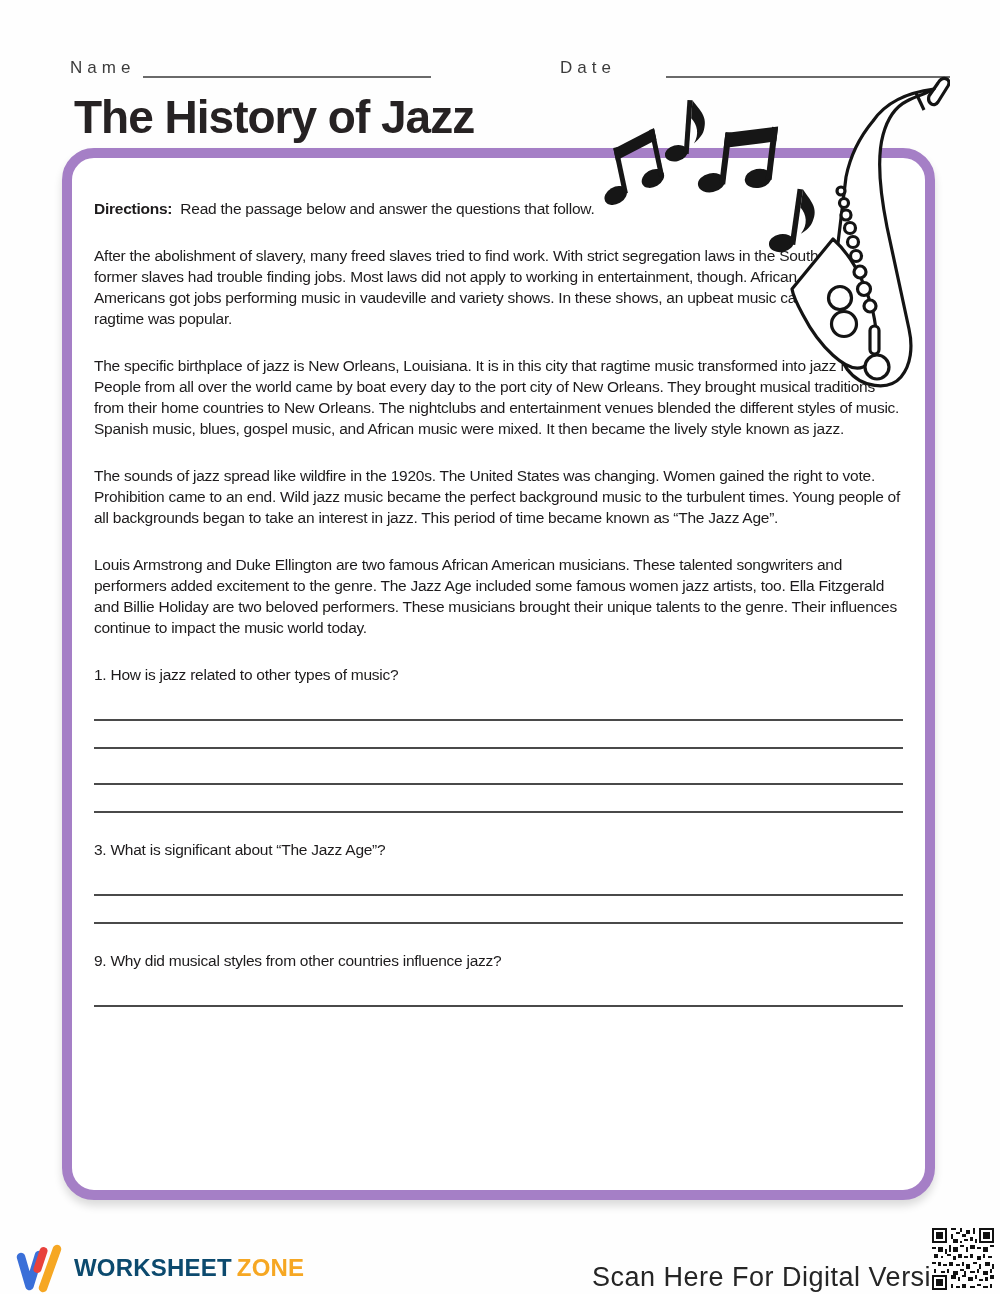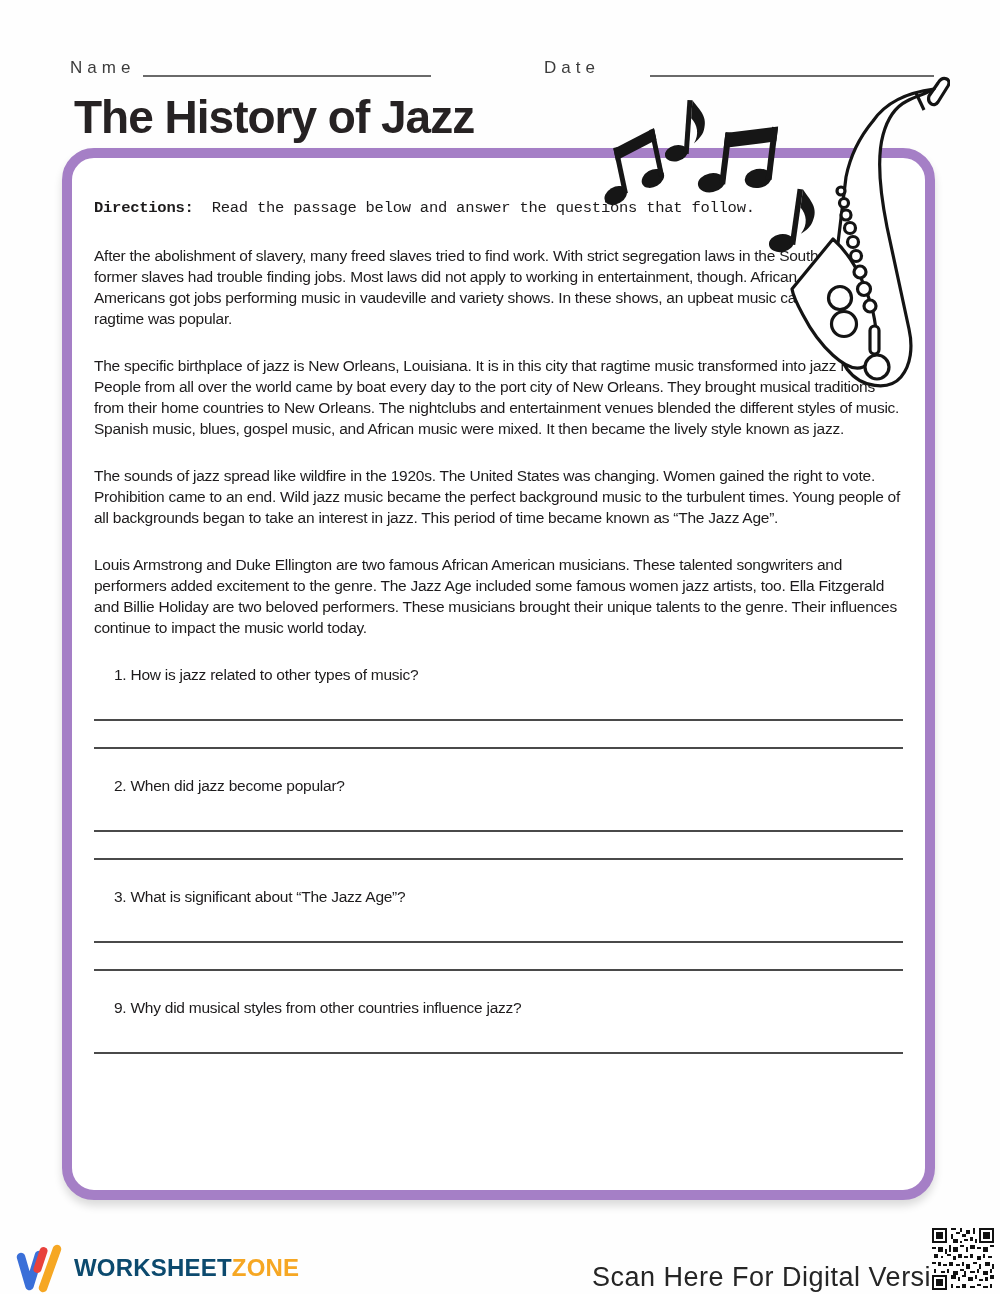--- a/index.html
+++ b/index.html
@@ -6,23 +6,23 @@
   html,body { width:1000px; height:1294px; }
   body {
     position: relative;
     background: #fefefe;
     font-family: "Liberation Sans", sans-serif;
     color: #1d1b1c;
     overflow: hidden;
   }
 
   
-  .field { position:absolute; top:58px; display:flex; align-items:center; }
+  .field { position:absolute; top:58px; display:flex; align-items:flex-end; }
   .field-name { left:70px; }
-  .field-date { left:544px;gap:42px; }
+  .field-date { left:560px;gap:42px; }
   .field-label { font-size:17px; letter-spacing:5px; color:#3c3c3c; font-weight:400; }
   .field-line { display:inline-block; border-bottom:2px solid #6a6a6a; height:18px; margin-left:8px; }
   .field-name .field-line { width:288px; }
   .field-date .field-line { width:284px; }
 
   .page-title {
     position:absolute; left:74px; top:76px;
     font-size:46px; font-weight:700; letter-spacing:-1px; color:#262223;margin-top:14px;
   }
 
@@ -42,35 +42,35 @@
     border:10px solid #a57fc6;
     border-radius:32px;
     padding:14px 22px 20px 22px;
     z-index:2;
     box-shadow:0 6px 9px rgba(0,0,0,0.14);
     overflow:hidden;
   }
   .passage-box p, .question {
     font-size:15.5px; line-height:21px; letter-spacing:-0.25px; color:#1d1b1c;
   }
-  .directions { font-size:16px; line-height:20px;font-family:Liberation Mono, monospace; }
+  .directions { font-size:16px; line-height:20px; }
   .directions b { font-weight:700; }
   .passage-box p { margin-top:26px; }
   .p-first { max-width:668px; }
   .p-second { max-width:760px; }
-  .question { margin-top:26px;margin-left:20px; }
+  .question { margin-top:26px; }
   .answer-line { height:0; border-bottom:2px solid #4a4a4a; margin-top:26px; }
   .answer-line.first { margin-top:34px; }
 
   
   .brand { position:absolute; left:16px; top:1242px; display:flex; align-items:center; z-index:3; }
   .brand-icon { width:52px; height:52px; }
   .brand-text { font-size:24px; font-weight:700; letter-spacing:0.2px; margin-left:6px; }
   .brand-word1 { color:#0c4a6e; }
-  .brand-word2 { color:#f6a723; }
+  .brand-word2 { color:#f6a723; margin-left:5px; }
   .scan-label {
     position:absolute; top:1262px; left:592px; width:330px;
     font-size:27px; color:#252525; letter-spacing:0.5px; white-space:nowrap;
   }
   .qr { position:absolute; left:932px; top:1228px; width:62px; height:62px; }
   .qr svg { width:100%; height:100%; }
 </style>
 </head>
 <body>
 
@@ -168,21 +168,20 @@
 
   <p class="p-second">After the abolishment of slavery, many freed slaves tried to find work. With strict segregation laws in the South, former slaves had trouble finding jobs. Most laws did not apply to working in entertainment, though. African Americans got jobs performing music in vaudeville and variety shows. In these shows, an upbeat music called ragtime was popular.</p>
   <p>The specific birthplace of jazz is New Orleans, Louisiana. It is in this city that ragtime music transformed into jazz music. People from all over the world came by boat every day to the port city of New Orleans. They brought musical traditions from their home countries to New Orleans. The nightclubs and entertainment venues blended the different styles of music. Spanish music, blues, gospel music, and African music were mixed. It then became the lively style known as jazz.</p>
   <p>The sounds of jazz spread like wildfire in the 1920s. The United States was changing. Women gained the right to vote. Prohibition came to an end. Wild jazz music became the perfect background music to the turbulent times. Young people of all backgrounds began to take an interest in jazz. This period of time became known as “The Jazz Age”.</p>
   <p>Louis Armstrong and Duke Ellington are two famous African American musicians. These talented songwriters and performers added excitement to the genre. The Jazz Age included some famous women jazz artists, too. Ella Fitzgerald and Billie Holiday are two beloved performers. These musicians brought their unique talents to the genre. Their influences continue to impact the music world today.</p>
 
   <div class="question">1. How is jazz related to other types of music?</div>
   <div class="answer-line first"></div>
   <div class="answer-line"></div>
 
-  <div class="question">2. When did jazz become popular?</div>
   <div class="answer-line first"></div>
   <div class="answer-line"></div>
 
   <div class="question">3. What is significant about “The Jazz Age”?</div>
   <div class="answer-line first"></div>
   <div class="answer-line"></div>
 
   <div class="question">9. Why did musical styles from other countries influence jazz?</div>
   <div class="answer-line first"></div>
 

